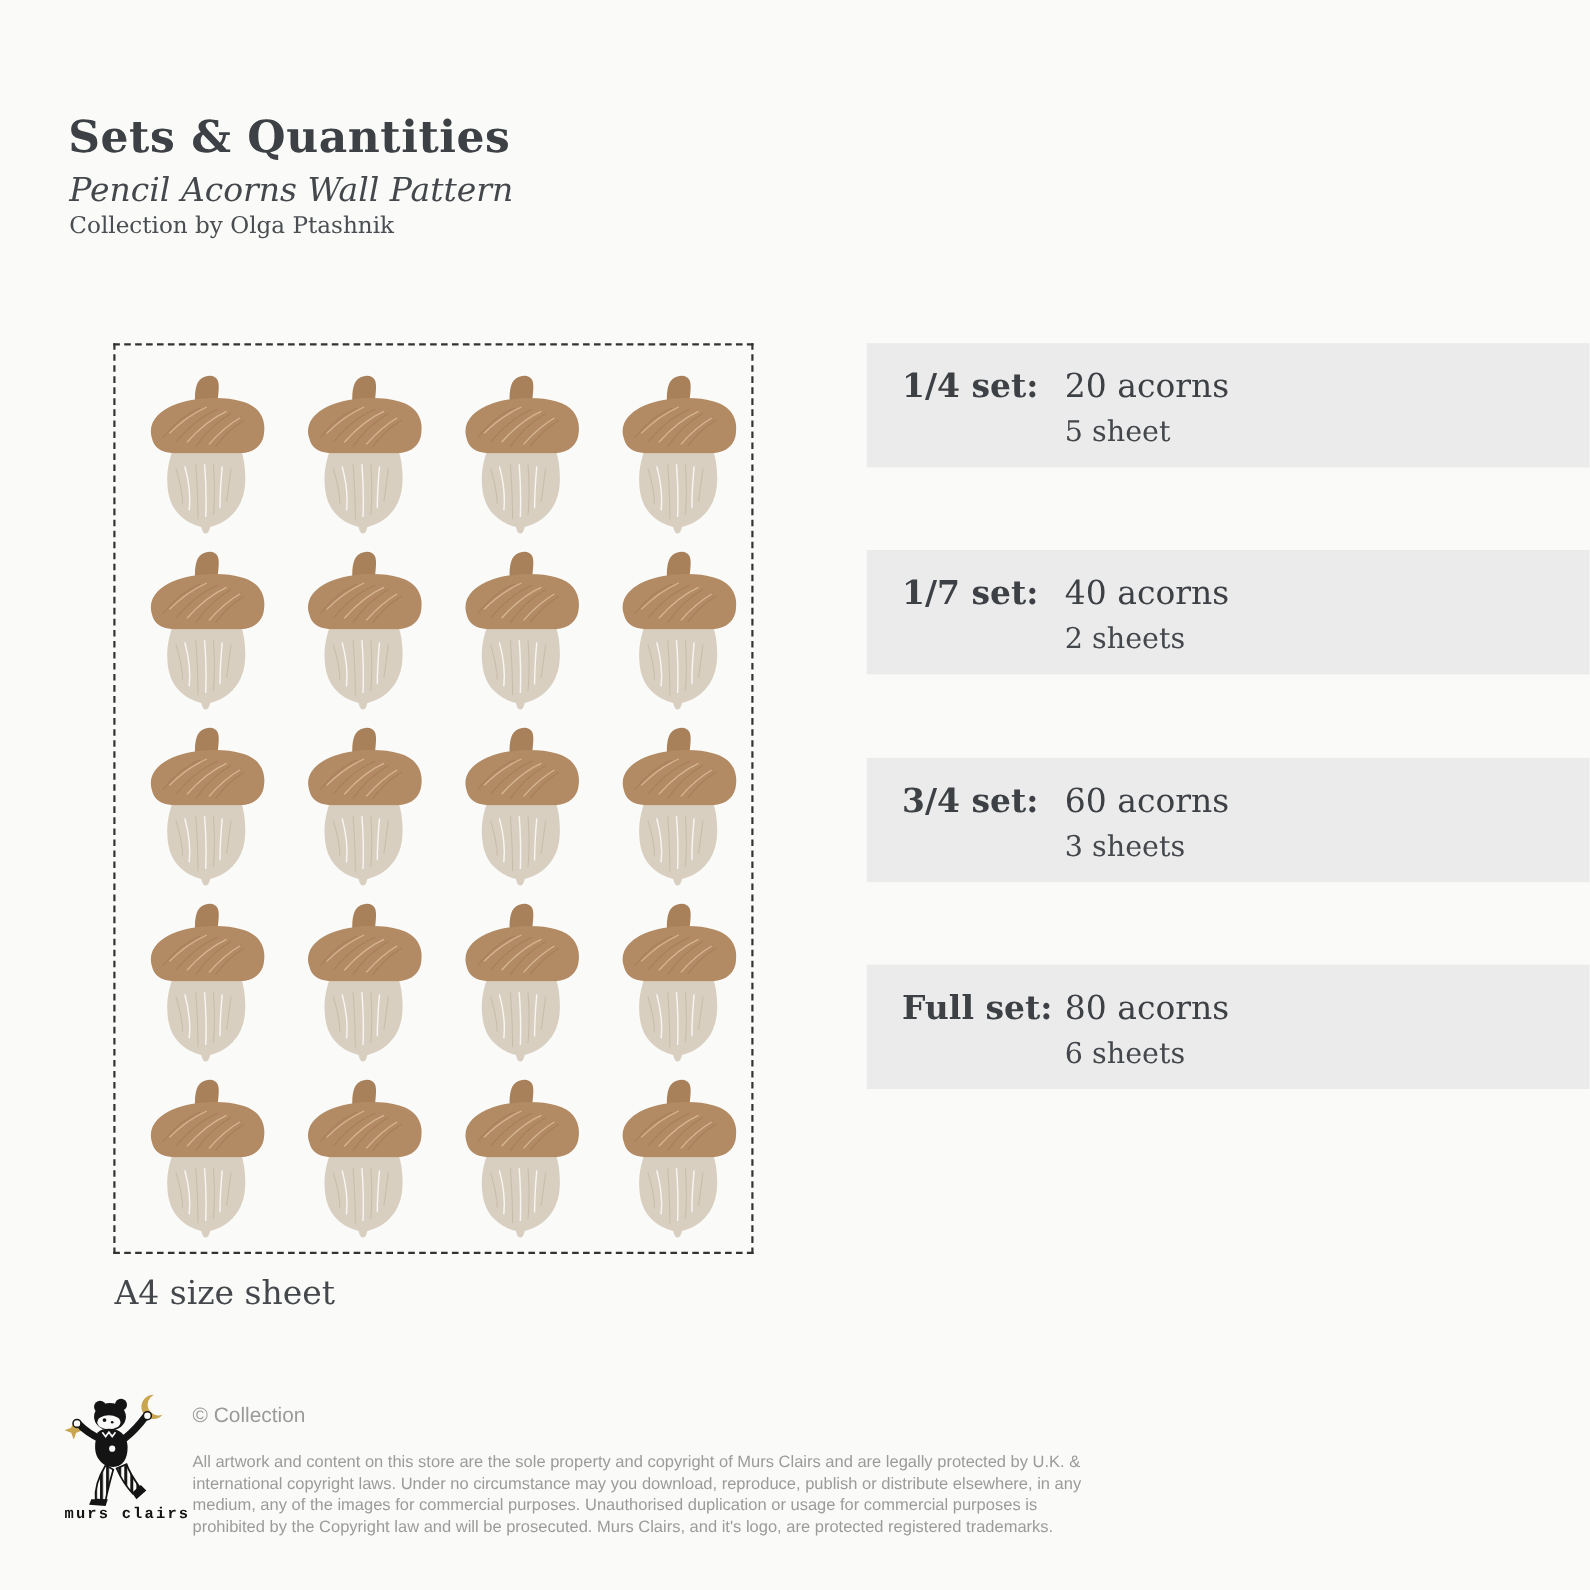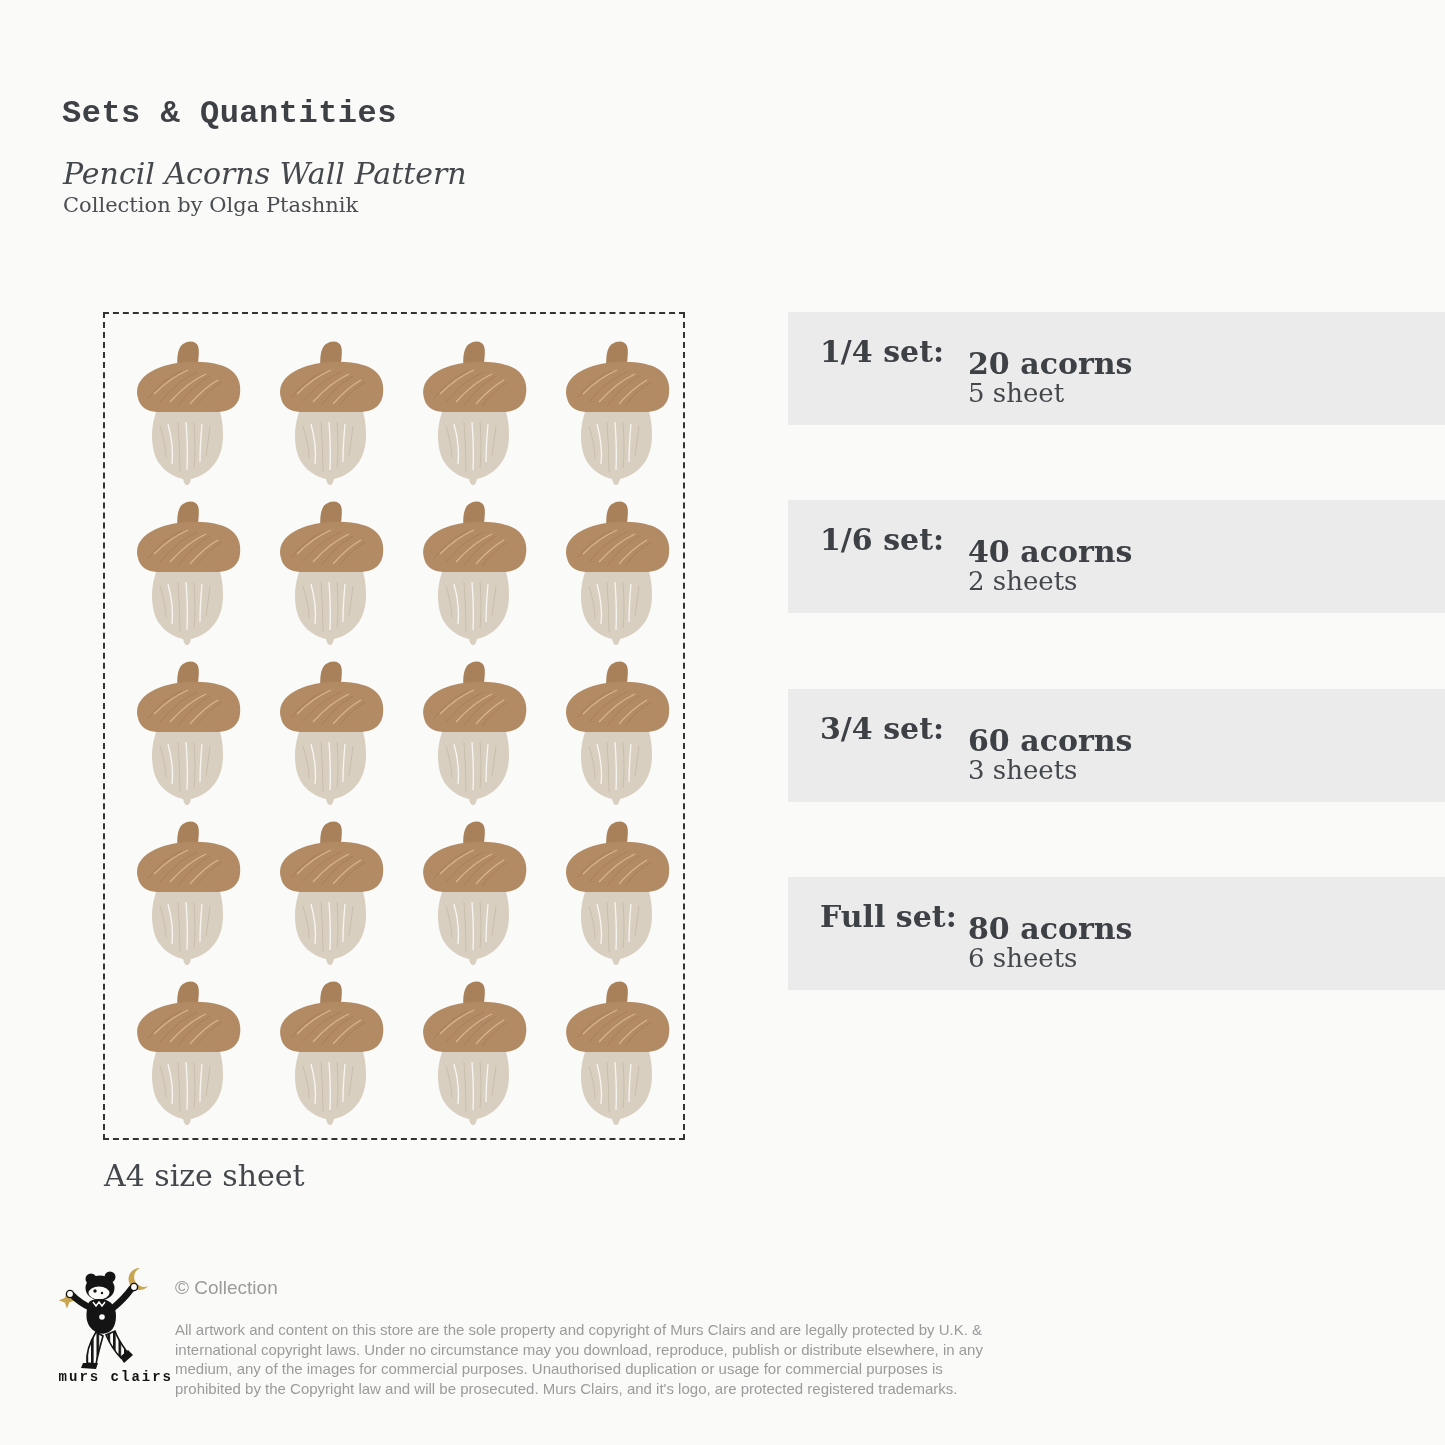--- a/index.html
+++ b/index.html
@@ -8,23 +8,22 @@
     background:var(--background,#fafaf8);
     font-family:"Liberation Sans",sans-serif;
     -webkit-font-smoothing:antialiased;
   }
   .abs{position:absolute;}
   .serif{font-family:"DejaVu Serif","Liberation Serif",serif;}
 
   
   .page-title{
     left:62px;top:74px;
-    font-size:32px;font-weight:bold;letter-spacing:.5px;
+    font-size:40px;font-weight:bold;letter-spacing:.5px;
     color:var(--heading,#3d4145);
-    font-family:Liberation Mono, monospace;
   }
   .product-title{
     left:63px;top:156px;
     font-size:30px;font-weight:normal;
     color:var(--text,#44484c);
     font-style:italic;
   }
   .collection{
     left:63px;top:193px;
     font-size:21px;color:#4a4e52;
@@ -51,21 +50,21 @@
   .set-box{
     left:788px;width:704px;height:113px;
     background:var(--panel,#ebebeb);
   }
   .set-label{
     position:absolute;left:32px;top:22px;
     font-size:30px;font-weight:bold;color:var(--heading,#3d4145);
   }
   .set-acorns{
     position:absolute;left:180px;top:22px;
-    font-size:30px;font-weight:bold;color:var(--heading,#3d4145);margin-top:12px;
+    font-size:30px;font-weight:normal;color:var(--heading,#3d4145);
   }
   .set-sheets{
     position:absolute;left:180px;top:66px;
     font-size:26px;color:var(--text,#44484c);
   }
 
   
   .logo{left:58px;top:1266px;width:100px;height:104px;}
   .brand{
     left:43px;top:1369px;width:130px;text-align:right;
@@ -187,21 +186,21 @@
   </svg>
   </div>
 <div class="abs serif sheet-label">A4 size sheet</div>
 
 <div class="abs serif set-box" style="top:312px">
   <span class="set-label">1/4 set:</span>
   <span class="set-acorns">20 acorns</span>
   <span class="set-sheets">5 sheet</span>
 </div>
 <div class="abs serif set-box" style="top:500px">
-  <span class="set-label">1/6 set:</span>
+  <span class="set-label">1/7 set:</span>
   <span class="set-acorns">40 acorns</span>
   <span class="set-sheets">2 sheets</span>
 </div>
 <div class="abs serif set-box" style="top:689px">
   <span class="set-label">3/4 set:</span>
   <span class="set-acorns">60 acorns</span>
   <span class="set-sheets">3 sheets</span>
 </div>
 <div class="abs serif set-box" style="top:877px">
   <span class="set-label">Full set:</span>

